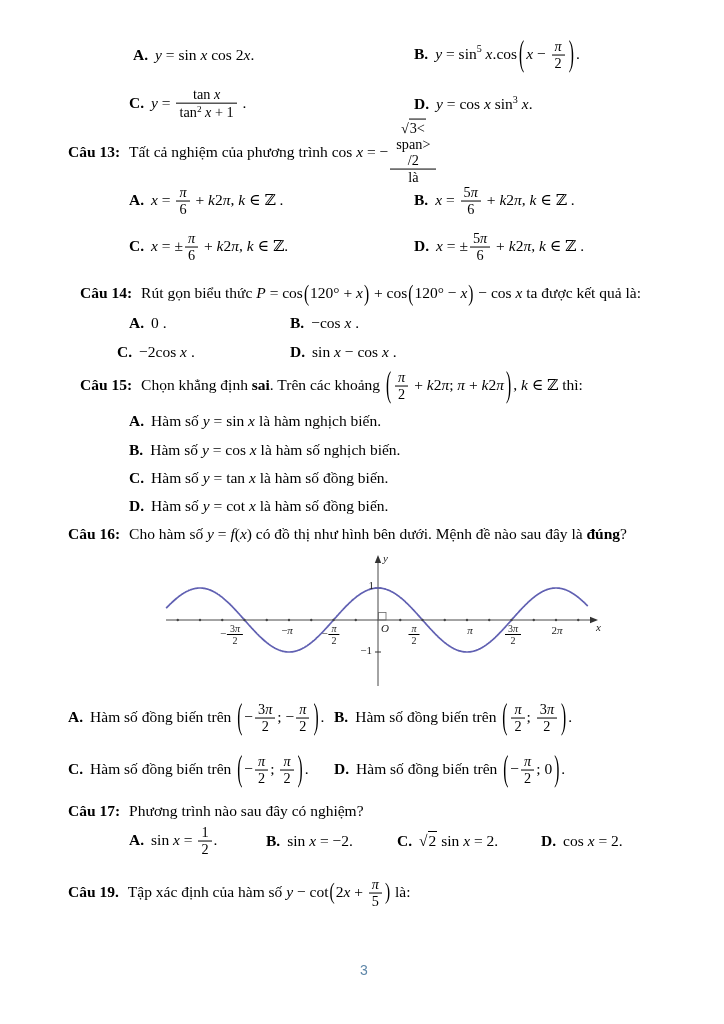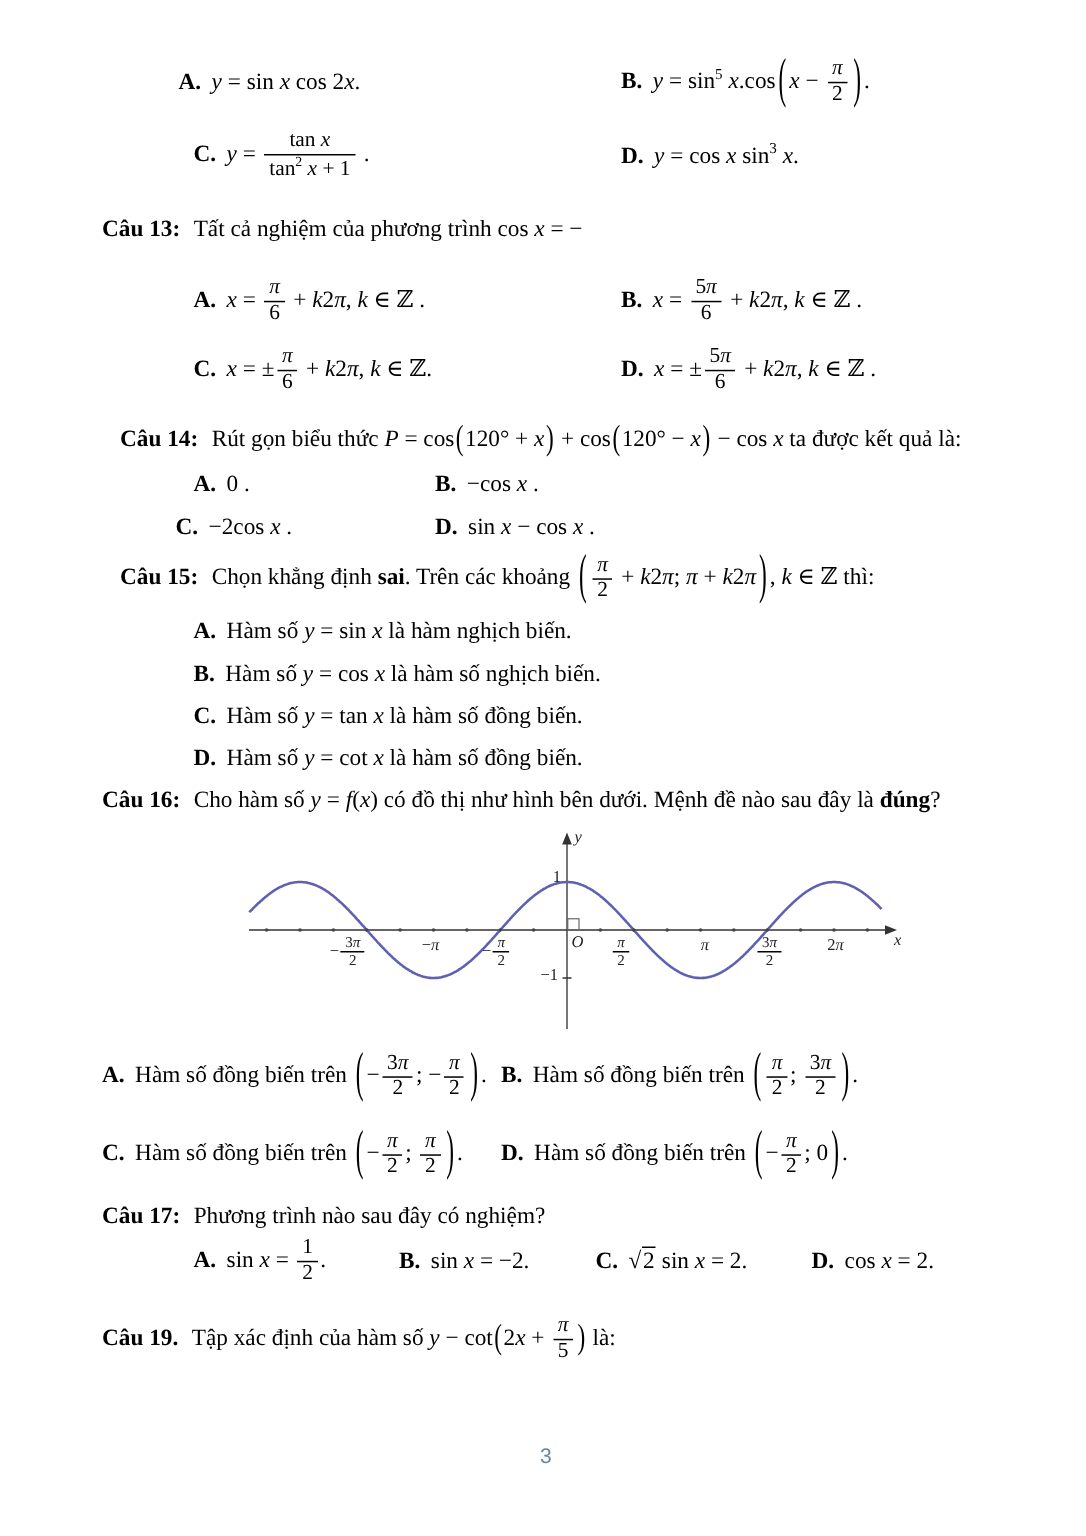--- a/index.html
+++ b/index.html
@@ -31,36 +31,36 @@
       line-height:1.05;text-align:center;}
   .gl .fr{font-size:10px;margin:0 1px;}
   .glr{transform:translateX(-100%);}
   .gln{transform:none;}
   .footer-num{font-family:"Liberation Sans","DejaVu Sans",sans-serif;font-size:14px;}
 </style>
 </head>
 <body>
 
 <div class="row" style="top:55px">
-  <span class="at" style="left:119px"><b class="okey">A.</b><span><i>y</i> = sin <i>x</i> cos 2<i>x</i>.</span></span>
+  <span class="at" style="left:133px"><b class="okey">A.</b><span><i>y</i> = sin <i>x</i> cos 2<i>x</i>.</span></span>
   <span class="at" style="left:414px"><b class="okey">B.</b><span><i>y</i> = sin<sup>5</sup> <i>x</i>.cos<span class="bp">(</span><i>x</i> − <span class="fr">
           <span class="n"><i>π</i></span>
           <span class="d">2</span>
         </span><span class="bp">)</span>.</span></span>
 </div>
 <div class="row" style="top:104px">
   <span class="at" style="left:129px"><b class="okey">C.</b><span><i>y</i> = <span class="fr">
           <span class="n">tan <i>x</i></span>
           <span class="d">tan<sup>2</sup> <i>x</i> + 1</span>
         </span> .</span></span>
   <span class="at" style="left:414px"><b class="okey">D.</b><span><i>y</i> = cos <i>x</i> sin<sup>3</sup> <i>x</i>.</span></span>
 </div>
 
 <div class="row" style="top:153px">
-  <span class="at" style="left:68px"><b class="qlabel">Câu 13:</b><span>Tất cả nghiệm của phương trình cos <i>x</i> = −</span></span>
+  <span class="at" style="left:68px"><b class="qlabel">Câu 13:</b><span>Tất cả nghiệm của phương trình cos <i>x</i> = −<span class="fr"><span class="n"><span class="sq">√<span class="sqr">3&lt;</span><span class="d">span&gt;</span>/2</span></span> là</span></span></span>
 </div>
 <div class="row" style="top:201px">
   <span class="at" style="left:129px"><b class="okey">A.</b><span><i>x</i> = <span class="fr">
           <span class="n"><i>π</i></span>
           <span class="d">6</span>
         </span> + <i>k</i>2<i>π</i>, <i>k</i> ∈ ℤ .</span></span>
   <span class="at" style="left:414px"><b class="okey">B.</b><span><i>x</i> = <span class="fr">
           <span class="n">5<i>π</i></span>
           <span class="d">6</span>
         </span> + <i>k</i>2<i>π</i>, <i>k</i> ∈ ℤ .</span></span>

